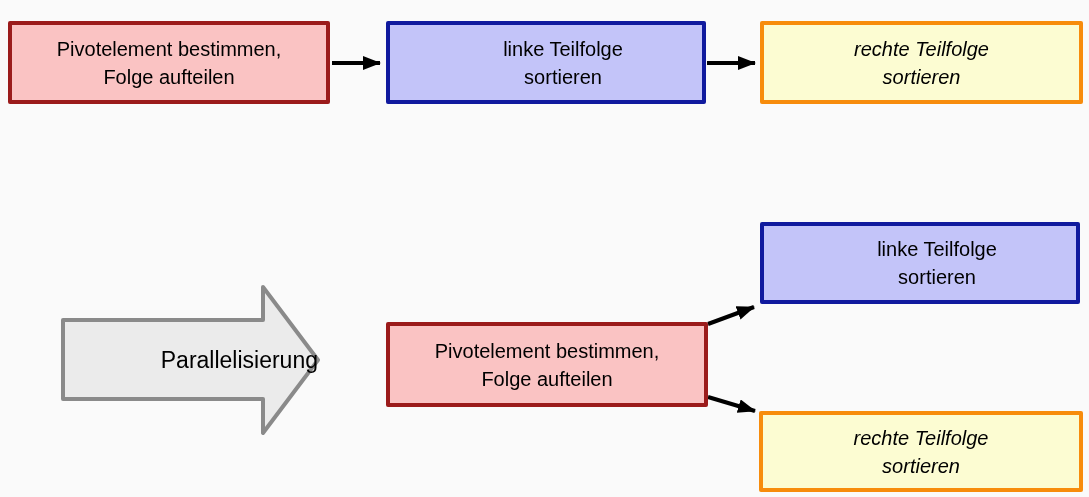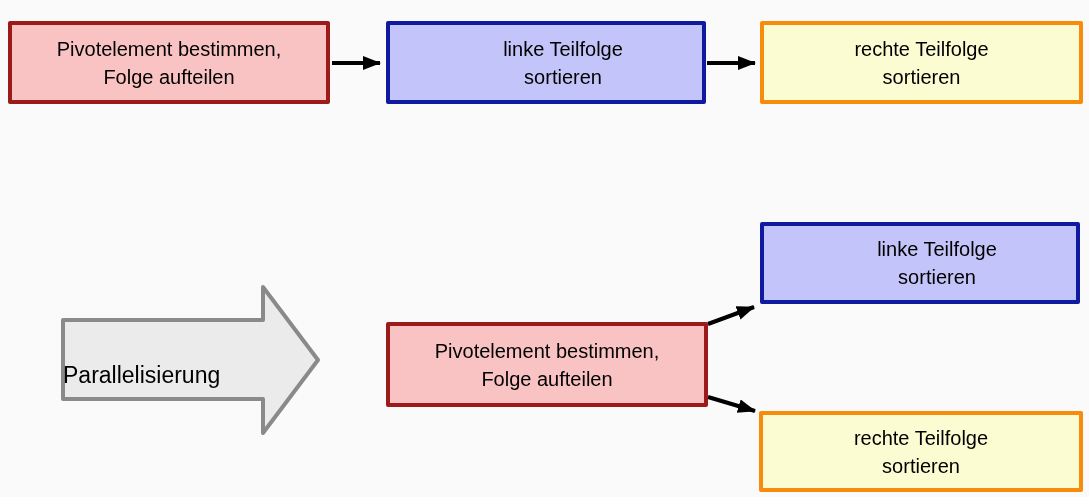--- a/index.html
+++ b/index.html
@@ -32,39 +32,40 @@
     border:4px solid var(--box-red-border,#9b1b1b);
   }
   .node.blue{
     background:var(--box-blue-fill,#c3c4f9);
     border:4px solid var(--box-blue-border,#101a9e);
     padding-left:34px;
   }
   .node.yellow{
     background:var(--box-yellow-fill,#fcfcd2);
     border:4px solid var(--box-yellow-border,#f78c0c);
+    font-style:italic;
   }
   
   .seq-pivot {left:8px;  top:21px; width:322px; height:83px;}
   .seq-left  {left:386px; top:21px; width:320px; height:83px;}
   .seq-right {left:760px; top:21px; width:323px; height:83px;}
   
   .par-pivot {left:386px; top:322px; width:322px; height:85px;}
   .par-left  {left:760px; top:222px; width:320px; height:82px;}
   .par-right {left:759px; top:411px; width:324px; height:81px;}
 
   .arrow-layer{
     position:absolute;
     left:0;top:0;width:1089px;height:497px;
     pointer-events:none;
   }
   .big-arrow-label{
     position:absolute;
-    left:63px;top:361px;width:255px;
-    text-align:left;
+    left:63px;top:346px;width:255px;
+    text-align:right;
     font-size:23px;
     line-height:28px;
   }
 </style>
 </head>
 <body>
 
 <div class="canvas">
 
   <svg class="arrow-layer" width="1089" height="497" viewBox="0 0 1089 497" xmlns="http://www.w3.org/2000/svg">

